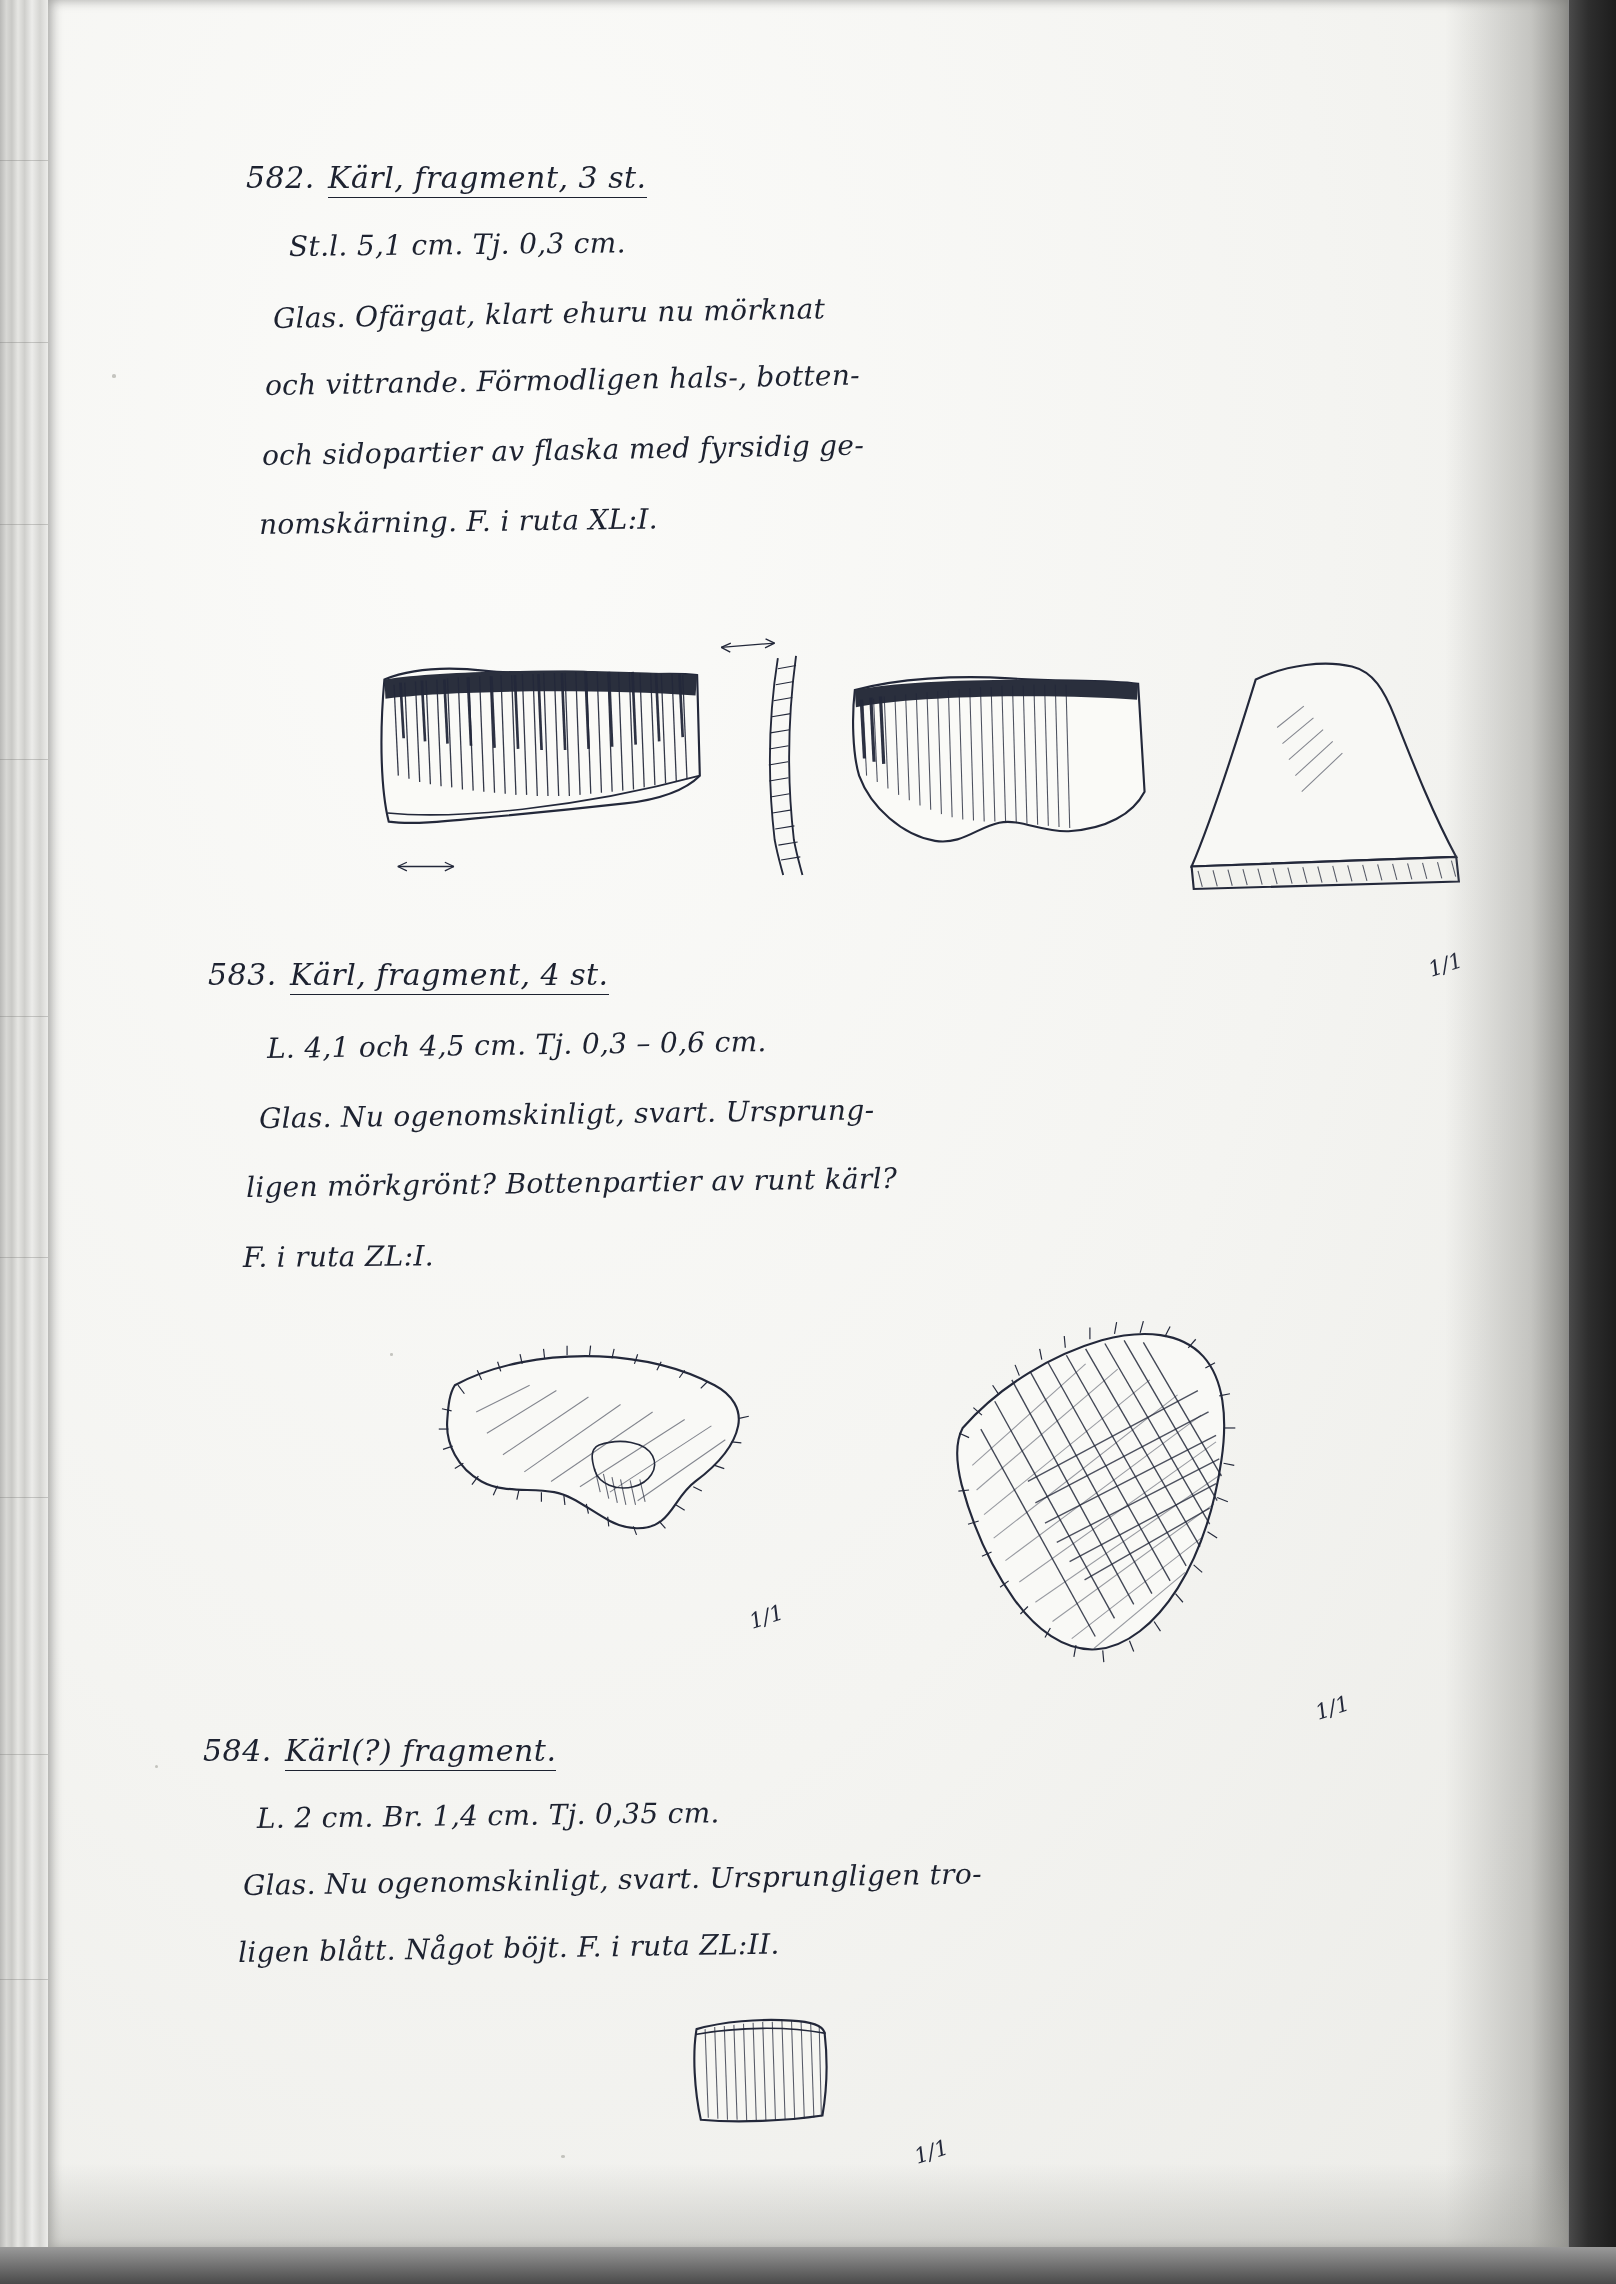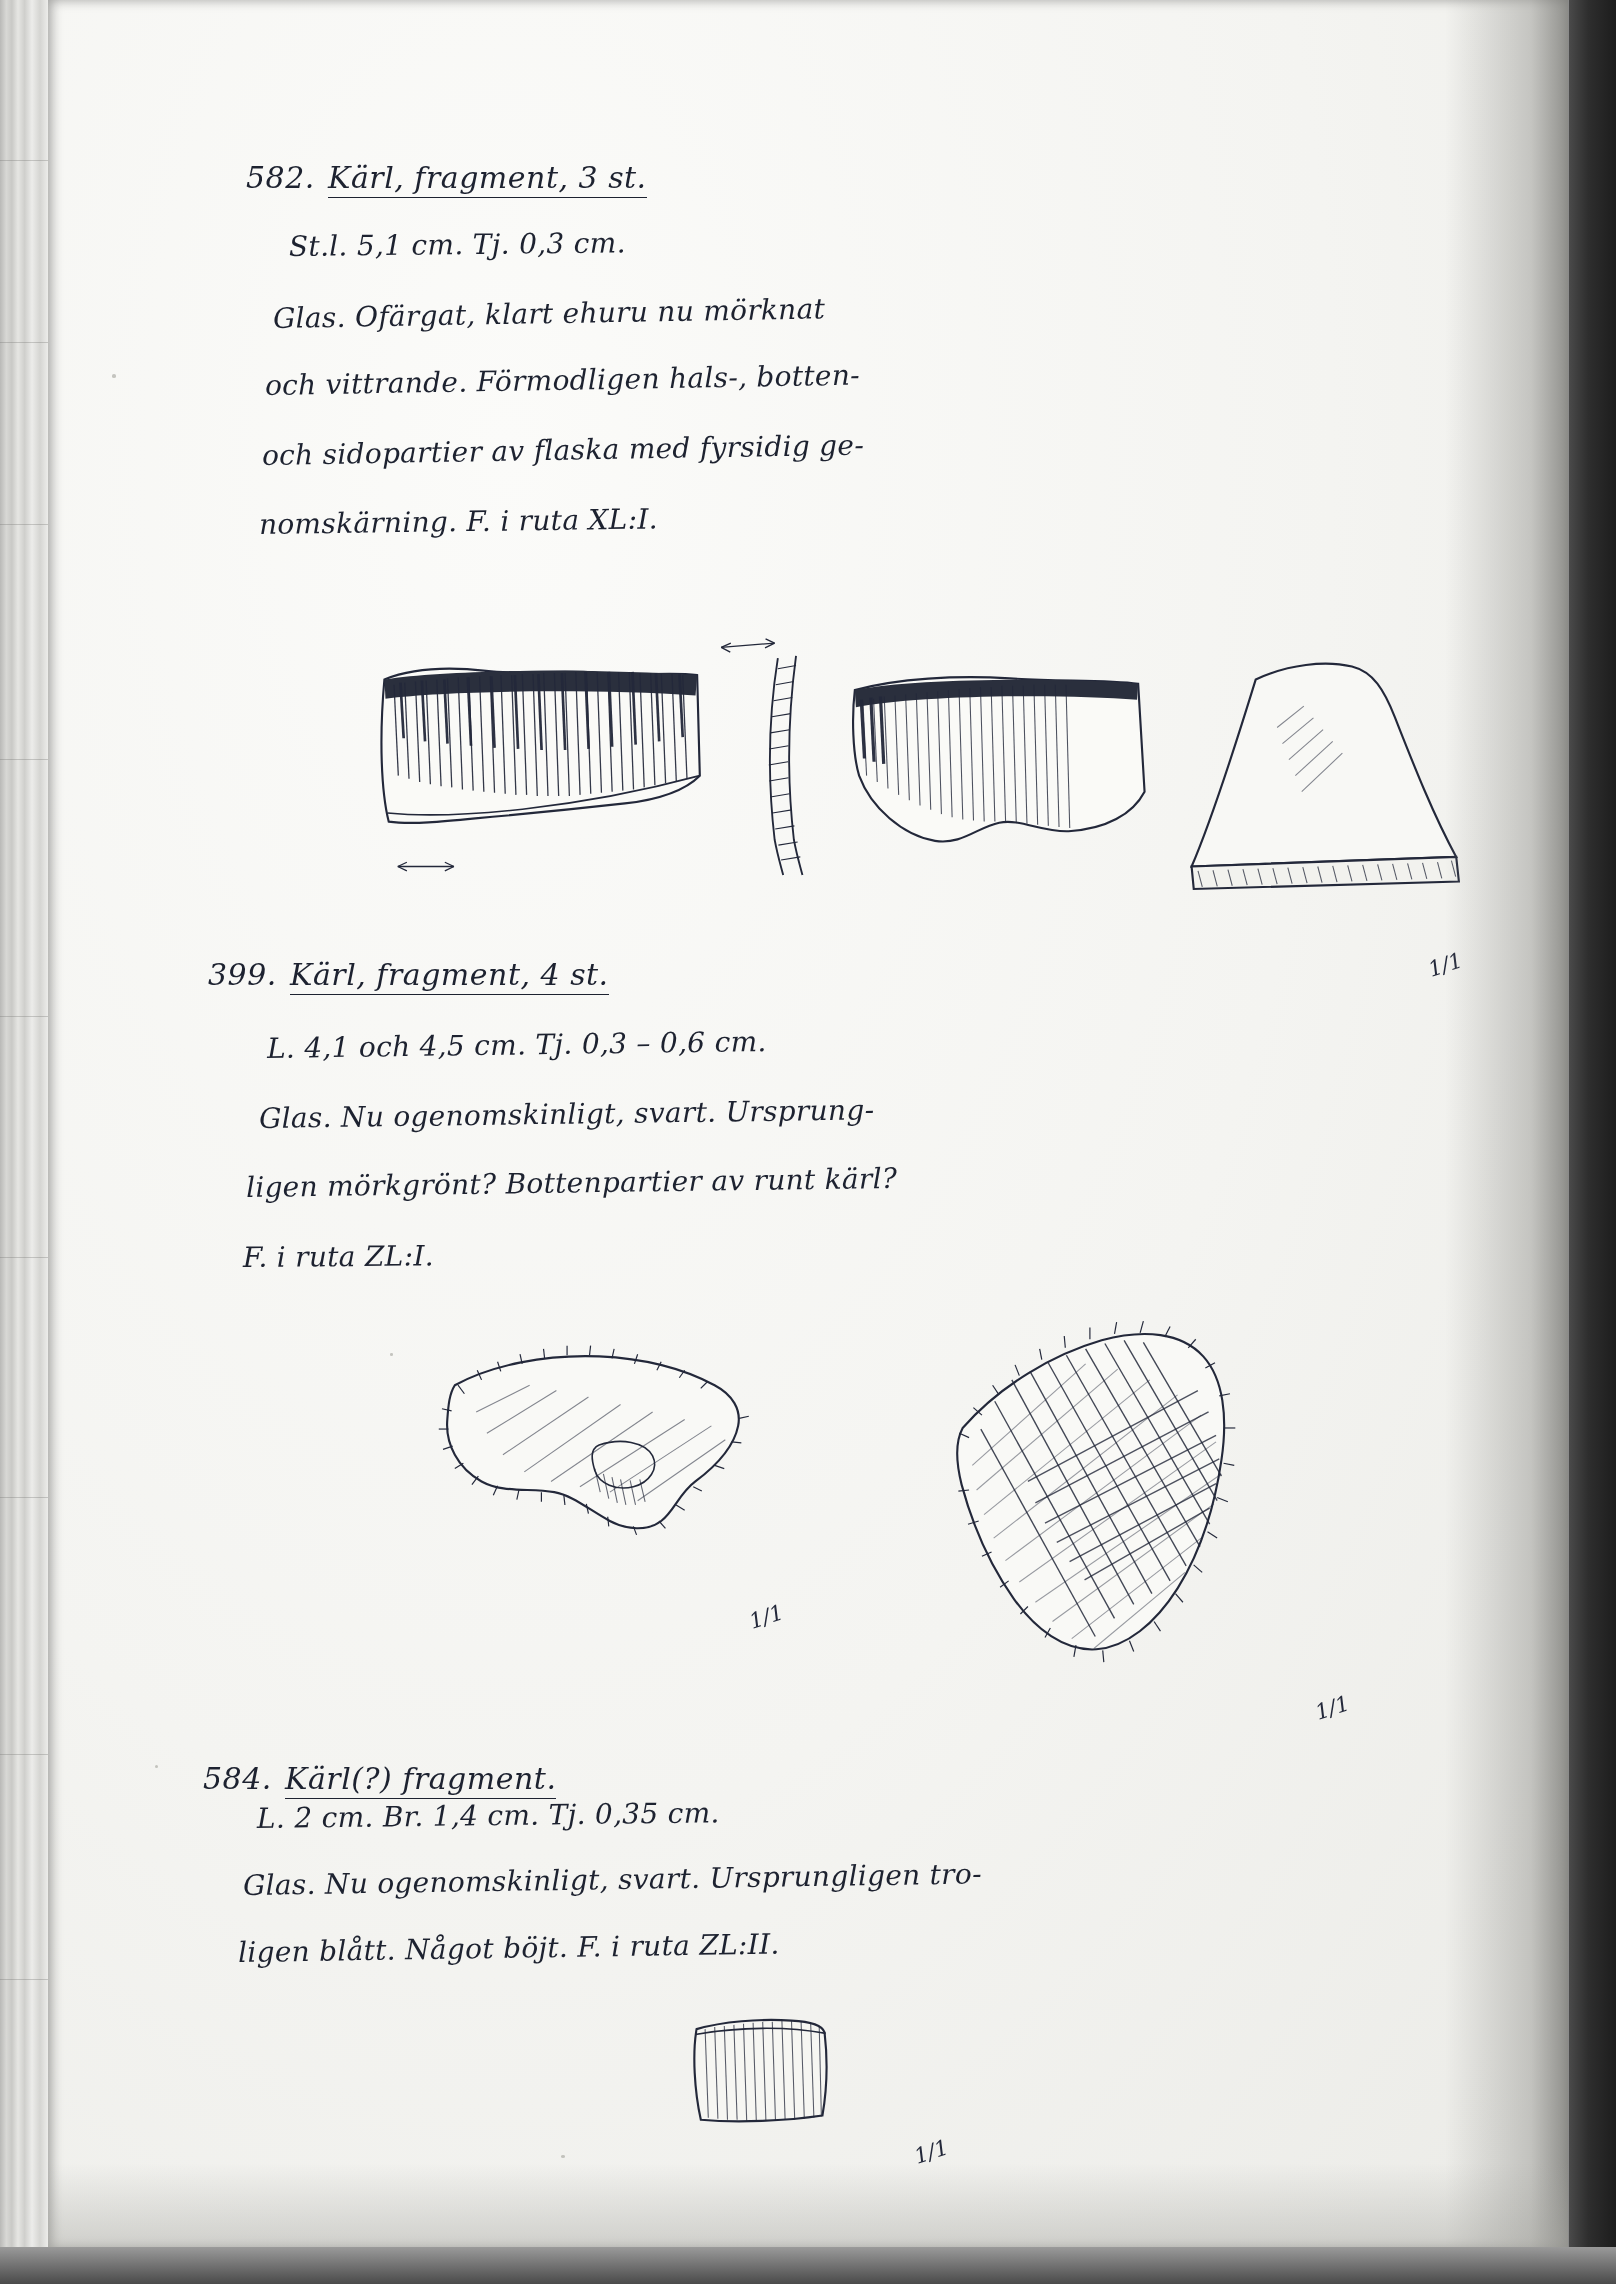--- a/index.html
+++ b/index.html
@@ -304,21 +304,21 @@
           <path d="M2012,463 L2020,493"></path>
             <path d="M2040,462 L2048,492"></path>
             <path d="M2066,459 L2074,489"></path>
         </g>
       </g>
     </svg>
 
     <div class="scale-mark" style="left:1380px; top:952px;">1/1</div>
 
     <div class="hand entry-head" style="left:160px; top:957px;">
-      <span class="num">399.</span>
+      <span class="num">583.</span>
       <span class="underlined">Kärl, fragment, 4 st.</span>
     </div>
 
     <div class="hand line" style="left:219px; top:1032px; transform: rotate(-0.8deg);">L. 4,1 och 4,5 cm. Tj. 0,3 – 0,6 cm.</div>
     <div class="hand line" style="left:211px; top:1102px; transform: rotate(-0.8deg);">Glas. Nu ogenomskinligt, svart. Ursprung-</div>
     <div class="hand line" style="left:198px; top:1171px; transform: rotate(-0.8deg);">ligen mörkgrönt? Bottenpartier av runt kärl?</div>
     <div class="hand line" style="left:195px; top:1241px; transform: rotate(-0.5deg);">F. i ruta ZL:I.</div>
 
     <svg class="draw" style="left:348px; top:1305px;" width="989" height="401" viewBox="0 0 1850 750">
       <g fill="none" stroke="#23283a" stroke-width="3.5">
@@ -449,21 +449,21 @@
             <path d="M1114,462 L1096,470"></path>
           <path d="M1090,404 L1070,410"></path>
             <path d="M1072,346 L1052,348"></path>
         </g>
       </g>
     </svg>
 
     <div class="scale-mark" style="left:701px; top:1604px;">1/1</div>
     <div class="scale-mark" style="left:1267px; top:1695px;">1/1</div>
 
-    <div class="hand entry-head" style="left:155px; top:1733px;margin-top:28px;">
+    <div class="hand entry-head" style="left:155px; top:1733px;">
       <span class="num">584.</span>
       <span class="underlined">Kärl(?) fragment.</span>
     </div>
 
     <div class="hand line" style="left:209px; top:1802px; transform: rotate(-0.7deg);">L. 2 cm. Br. 1,4 cm. Tj. 0,35 cm.</div>
     <div class="hand line" style="left:195px; top:1869px; transform: rotate(-0.9deg);">Glas. Nu ogenomskinligt, svart. Ursprungligen tro-</div>
     <div class="hand line" style="left:190px; top:1936px; transform: rotate(-0.9deg);">ligen blått. Något böjt. F. i ruta ZL:II.</div>
 
     <svg class="draw" style="left:631px; top:2011px;" width="321" height="176" viewBox="0 0 600 330">
       <g fill="none" stroke="#23283a" stroke-width="4">

